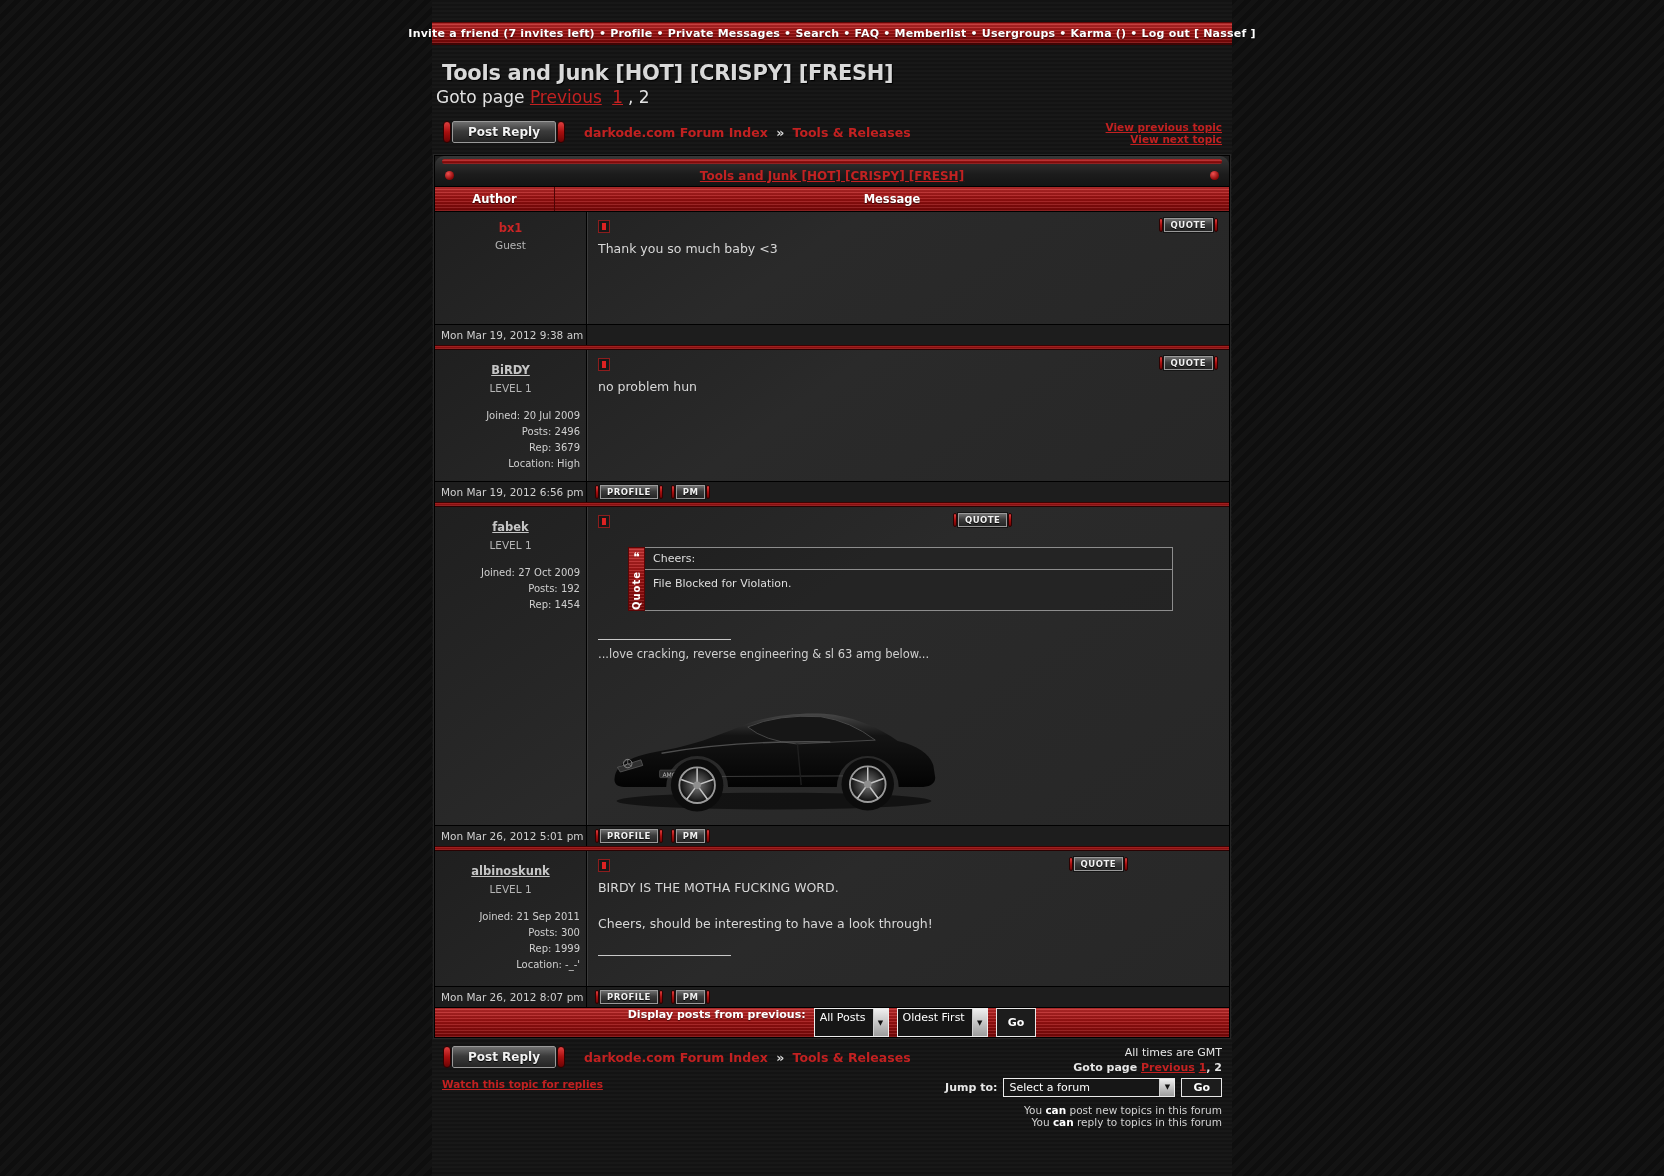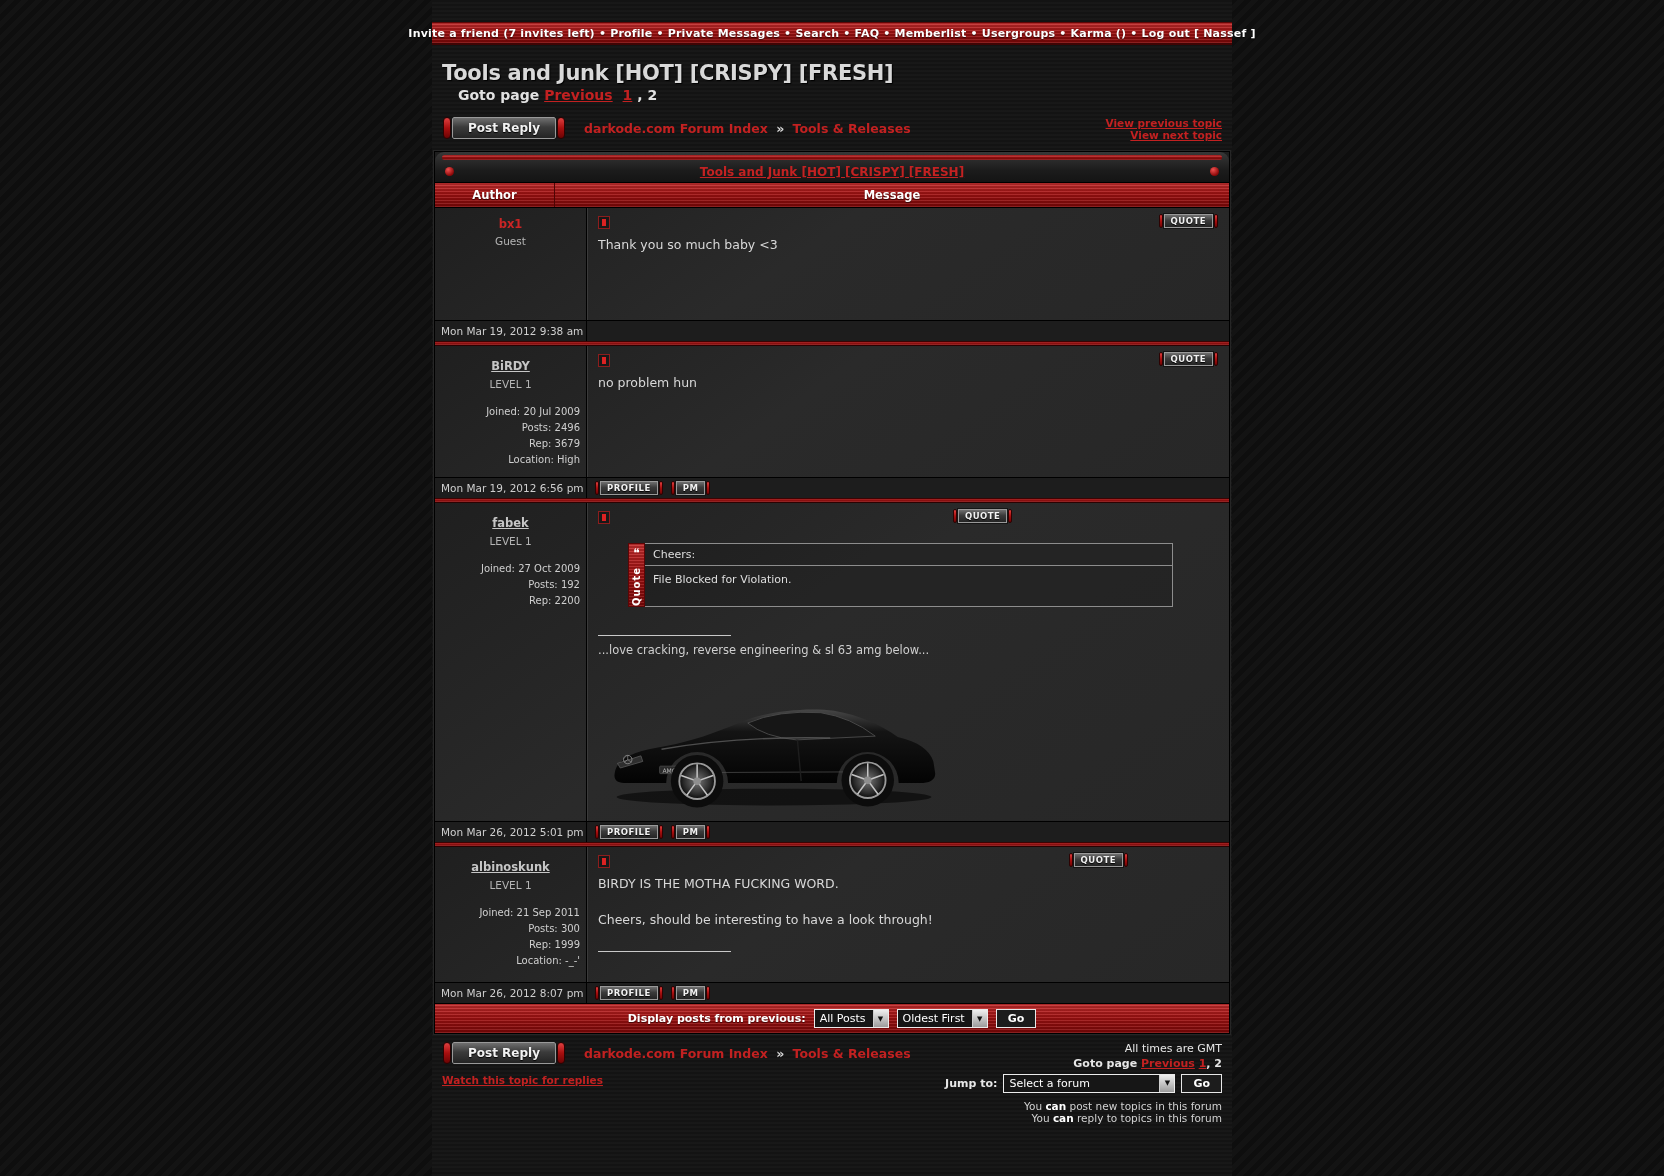--- a/index.html
+++ b/index.html
@@ -21,21 +21,21 @@
   
   .topnav {
     height:23px; display:flex; align-items:center; justify-content:center;
     color:#fff; font-size:11px; font-weight:bold; letter-spacing:.2px;
     border-top:1px solid #5e0606; border-bottom:2px solid #3f0404; text-shadow:0 1px 1px rgba(0,0,0,.6);
   }
   .nav-item { cursor:pointer; white-space:pre; }
   .nav-item + .nav-item::before { content:" • "; }
   
   .title { color:#d9d9d9; font-size:21px; font-weight:bold; letter-spacing:-.3px; margin:16px 10px 2px; text-shadow:1px 1px 1px #000; }
-  .goto-line { margin:2px 26px 14px; font-size:14px; font-weight:bold; color:#e2e2e2; }
+  .goto-line { margin:2px 4px 14px; font-size:17px; font-weight:normal; color:#e2e2e2; }
   .redlink { color:#c22121; text-decoration:underline; cursor:pointer; }
   .goto-line .redlink { margin-right:5px; }
   
   .capbtn { display:inline-flex; align-items:stretch; cursor:pointer; vertical-align:middle; }
   .capbtn .cap {
     width:5px; border-radius:2px; margin:0 1px;
     background:linear-gradient(180deg,#e04040 0%,#a80f0f 50%,#6d0404 100%); border:1px solid #2d0202;
   }
   .capbtn .capbody {
     color:#f2f2f2; font-weight:bold; white-space:nowrap;
@@ -91,21 +91,21 @@
   .q-word { writing-mode:vertical-rl; transform:rotate(180deg); font-size:10px; font-weight:bold; letter-spacing:1px; margin-top:8px; color:#fff; }
   .qb-main { flex:1; border:1px solid #8d8d8d; border-left:none; background:rgba(0,0,0,.12); }
   .qb-head { font-size:11px; color:#dedede; padding:4px 8px; border-bottom:1px solid #8d8d8d; }
   .qb-body { font-size:11px; color:#dedede; padding:7px 8px 20px; }
   .sig-split { width:133px; border-top:1px solid #c9c9c9; margin-top:28px; }
   .sig-text { font-size:11.5px; color:#cfcfcf; margin-top:7px; }
   .car { margin:6px 0 0 6px; display:block; }
   .jabber-row { margin-top:7px; font-size:12px; color:#dcdcdc; }
   .jabber-row a { color:#c53030; text-decoration:none; cursor:pointer; }
   
-  .controls-bar { height:30px; display:flex; align-items:center; justify-content:center; gap:8px; border-top:1px solid #000; }
+  .controls-bar { height:30px; display:flex; justify-content:center; gap:8px; border-top:1px solid #000; }
   .ctl-label { color:#fff; font-size:11px; font-weight:bold; text-shadow:0 1px 1px rgba(0,0,0,.5); }
   .select { display:inline-flex; align-items:stretch; background:#161616; border:1px solid #ececec; cursor:pointer; }
   .sel-val { color:#fff; font-size:11px; padding:2px 7px 2px 5px; white-space:nowrap; }
   .sel-arrow { width:15px; background:linear-gradient(180deg,#efefef,#9d9d9d); color:#111; font-size:7px; display:flex; align-items:center; justify-content:center; border-left:1px solid #cfcfcf; }
   .gobtn { background:#1c1c1c; border:1px solid #e8e8e8; color:#fff; font-size:11px; font-weight:bold; padding:2px 11px; cursor:pointer; font-family:inherit; }
   
   .bottom { margin:8px 10px 0; }
   .bottom-row { display:flex; align-items:flex-start; }
   .right-stack { margin-left:auto; text-align:right; font-size:11px; color:#e6e6e6; line-height:1.35; }
   .right-stack .goto2 { font-weight:bold; }
@@ -241,21 +241,21 @@
     </div>
     <div class="sep redbar"></div>
 
     <div class="post-row">
       <div class="author-cell">
         <a class="author-link">fabek</a>
         <div class="author-rank">LEVEL 1</div>
         <div class="author-stats">
           <div>Joined: 27 Oct 2009</div>
           <div>Posts: 192</div>
-          <div>Rep: 2200</div>
+          <div>Rep: 1454</div>
         </div>
       </div>
       <div class="msg-cell">
         <div class="msg-top">
           <i class="post-icon">
               <i></i>
             </i>
           <span class="capbtn minibtn q-mid">
             <i class="cap"></i>
             <span class="capbody">QUOTE</span>

